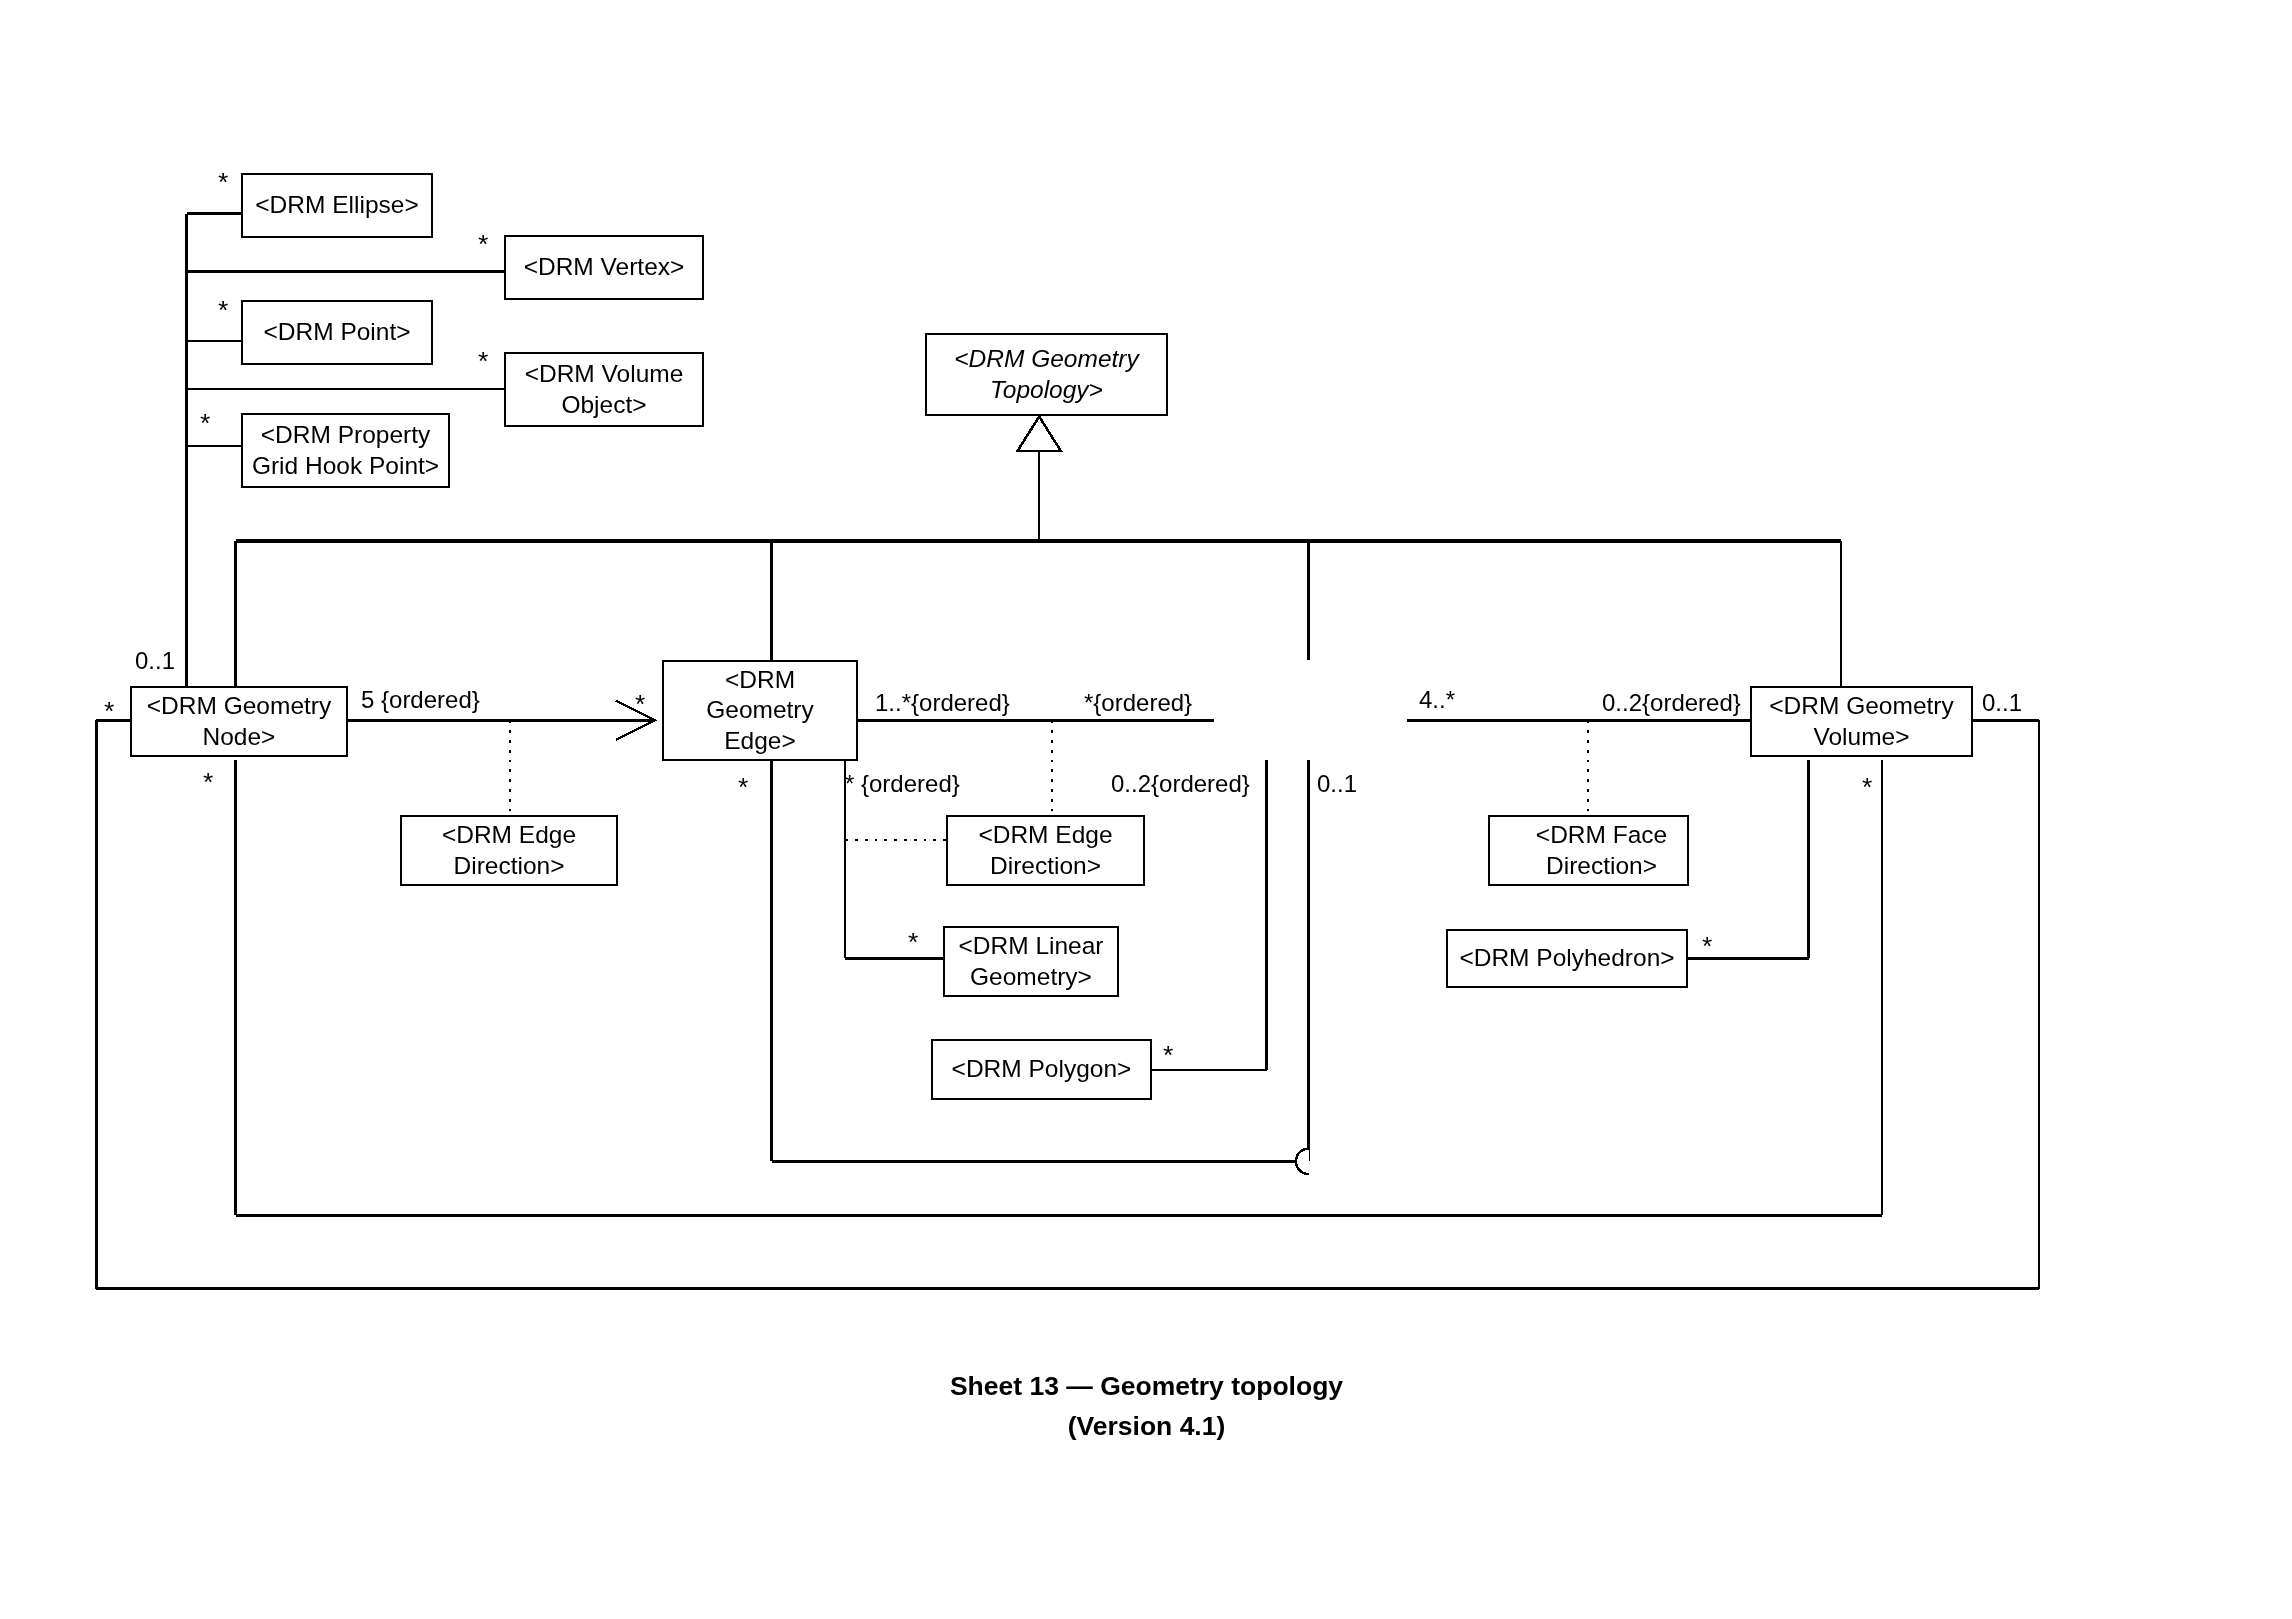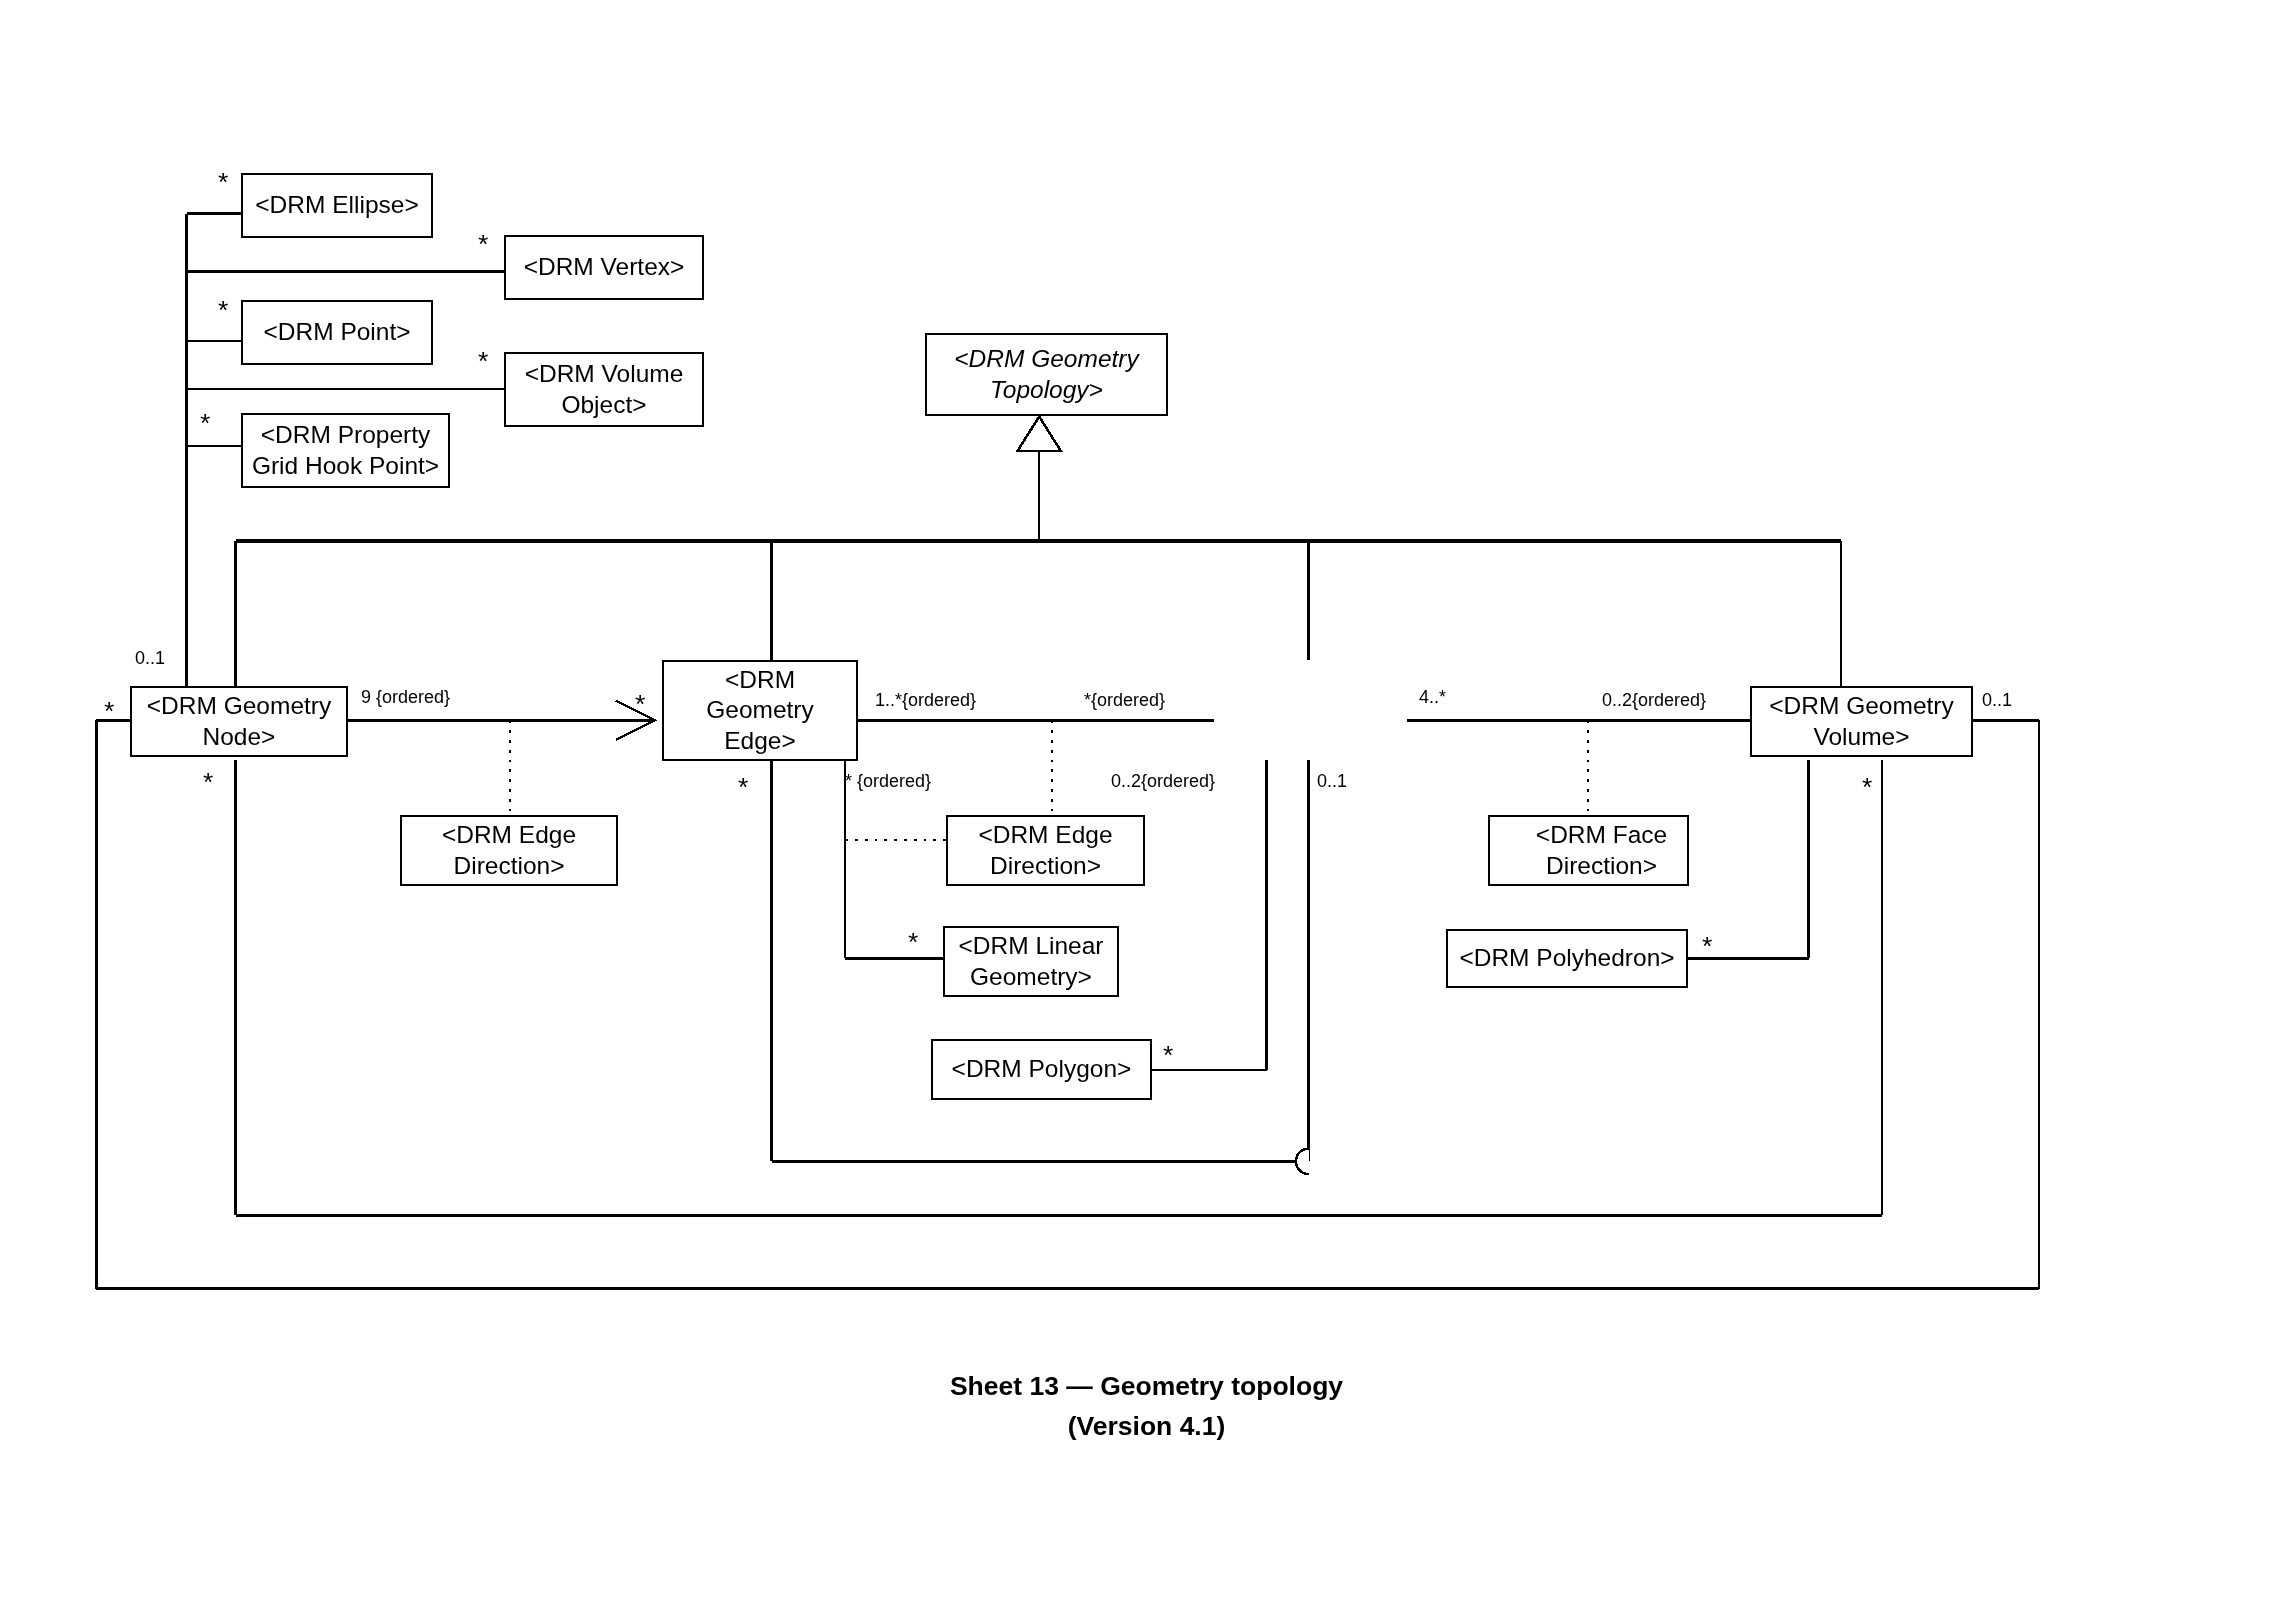--- a/index.html
+++ b/index.html
@@ -4,21 +4,21 @@
 <title>Sheet 13 — Geometry topology</title>
 <style>
   html,body{margin:0;padding:0;background:#ffffff;}
   body{font-family:"Liberation Sans",sans-serif;color:#000;}
   #canvas{position:relative;width:2293px;height:1619px;background:#fff;overflow:hidden;}
   #svg-layer{position:absolute;left:0;top:0;width:2293px;height:1619px;}
   .uml-box{position:absolute;border:2px solid #000;background:#fff;
            display:flex;align-items:center;justify-content:center;text-align:center;
            font-size:24.5px;line-height:1.25;box-sizing:border-box;padding:2px 5.9px;}
   .uml-box.abstract{font-style:italic;}
-  .mult{position:absolute;font-size:18px;line-height:1;white-space:nowrap;}
+  .mult{position:absolute;font-size:24px;line-height:1;white-space:nowrap;}
   .mult.ast{font-size:26.5px;}
   .caption{position:absolute;width:100%;text-align:center;font-weight:bold;font-size:26.5px;line-height:1.5;}
   .caption div{white-space:pre;}
 </style>
 </head>
 <body>
 
 <div id="canvas">
 
   <svg id="svg-layer" viewBox="0 0 2339 1652" xmlns="http://www.w3.org/2000/svg">
@@ -160,21 +160,21 @@
   <span class="mult ast" style="left:478px;top:348px;">*</span>
 
   <span class="mult ast" style="left:200px;top:410px;">*</span>
 
   <span class="mult" style="left:135px;top:649px;">0..1</span>
 
   <span class="mult ast" style="left:104px;top:698px;">*</span>
 
   <span class="mult ast" style="left:203px;top:769px;">*</span>
 
-  <span class="mult" style="left:361px;top:688px;">9 {ordered}</span>
+  <span class="mult" style="left:361px;top:688px;">5 {ordered}</span>
 
   <span class="mult ast" style="left:635px;top:691px;">*</span>
 
   <span class="mult ast" style="left:738px;top:774px;">*</span>
 
   <span class="mult" style="left:875px;top:691px;">1..*{ordered}</span>
 
   <span class="mult" style="left:845px;top:772px;">* {ordered}</span>
 
   <span class="mult" style="left:1084px;top:691px;">*{ordered}</span>

